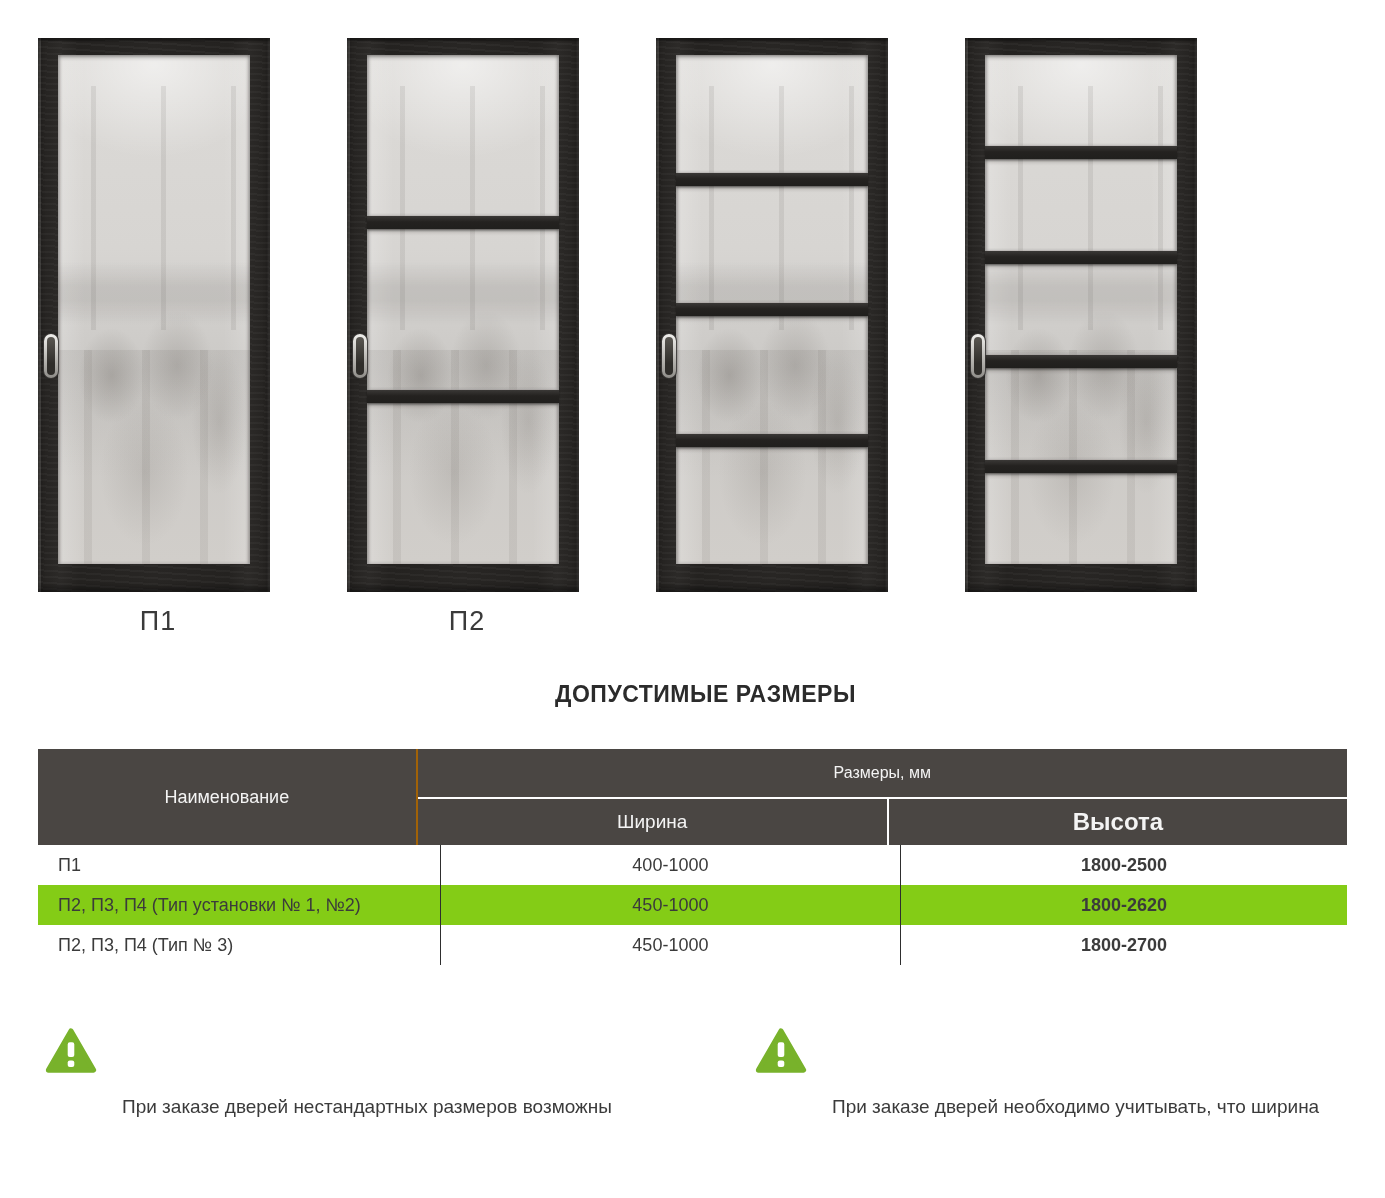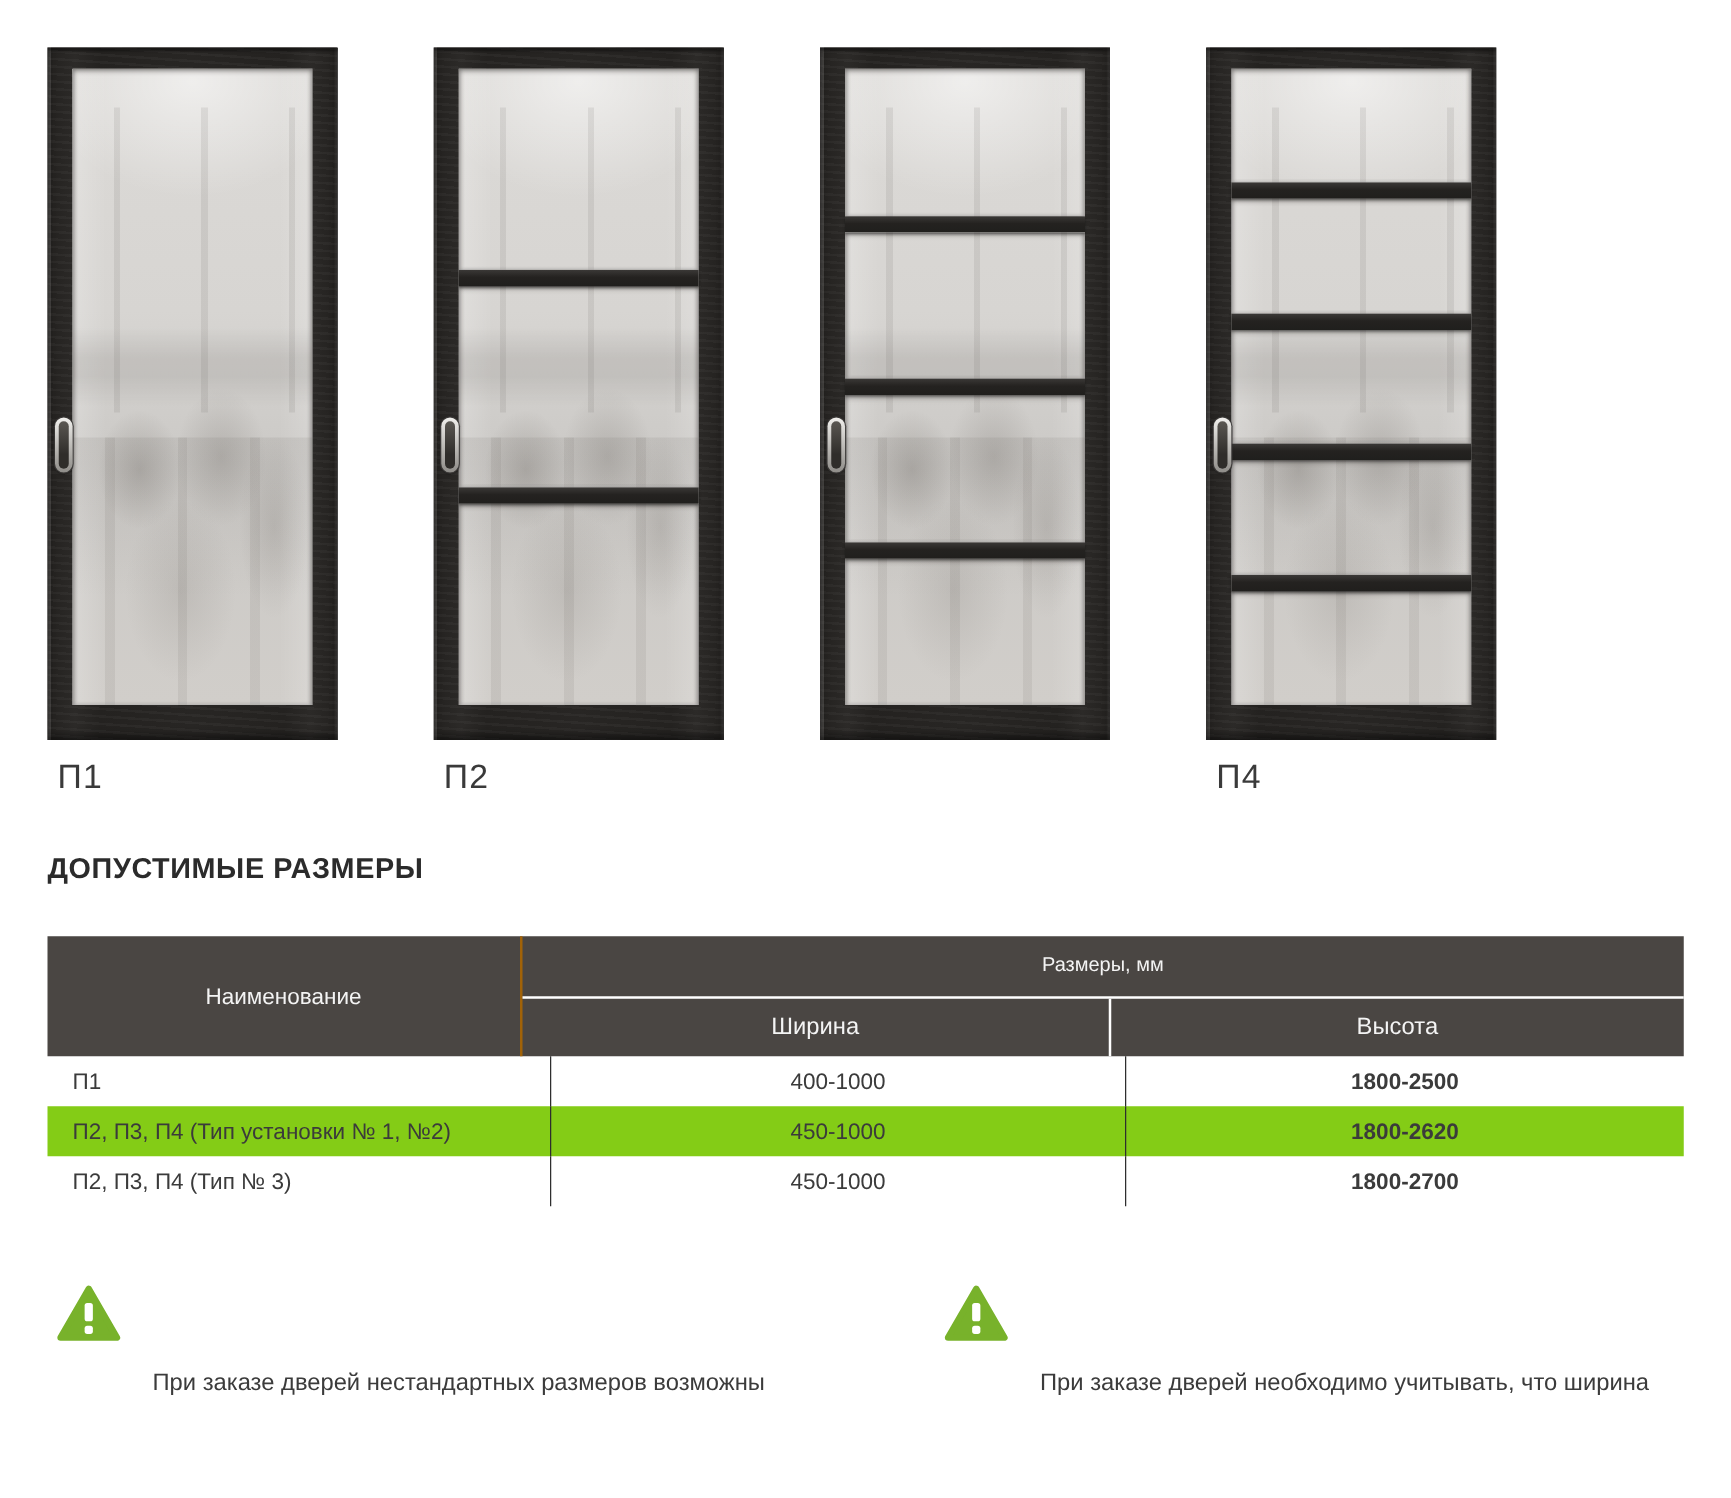--- a/index.html
+++ b/index.html
@@ -1,18 +1,18 @@
 <!DOCTYPE html>
 <html><head>
 <meta charset="utf-8">
 <style>
   * { margin:0; padding:0; box-sizing:border-box; }
   html,body { background:#ffffff; }
   body { font-family:"Liberation Sans", sans-serif; color:#3b3b3b; }
-  .page { position:relative; width:1385px; height:1198px; background:#ffffff; overflow:hidden; }
+  .page { position:relative; width:1385px; height:1198px; background:#ffffff; overflow:hidden;text-align:center; }
 
   
   .doors-row { display:flex; gap:77px; padding:38px 38px 0 38px; }
   .door-block { width:232px; flex:0 0 auto; }
   .door {
     position:relative; width:232px; height:554px;
     background:
       repeating-linear-gradient(184deg, rgba(255,255,255,0.03) 0 2px, rgba(0,0,0,0) 2px 6px),
       linear-gradient(90deg, #454341 0 3px, #242220 3px, #2c2a28 22px, #242220 42px,
         #282624 50%, #242220 calc(100% - 42px), #2c2a28 calc(100% - 22px),
@@ -67,21 +67,21 @@
   .size-table { margin:41px 38px 0 38px; }
   .t-head { display:flex; background:#4a4643; color:#f4f4f4; }
   .t-name-h { width:29%; display:flex; align-items:center; justify-content:center;
     font-size:18px; border-right:2px solid #a16207; }
   .t-sizes { width:71%; }
   .t-sizes-top { height:50px; display:flex; align-items:center; justify-content:center;
     font-size:16px; border-bottom:2px solid #ffffff; }
   .t-sizes-bottom { display:flex; height:46px; }
   .t-col-w { width:50.7%; display:flex; align-items:center; justify-content:center;
     font-size:19px; border-right:2px solid #ffffff; }
-  .t-col-h { width:49.3%; display:flex; align-items:center; justify-content:center; font-size:19px; }
+  .t-col-h { width:49.3%; display:flex; align-items:center; justify-content:center; font-size:24px;font-weight:bold; }
   .t-row { display:flex; height:40px; align-items:stretch; font-size:18px; color:#3b3b3b; }
   .t-row.alt { background:#84cc16; }
   .t-cell-name { width:29%; display:flex; align-items:center; padding-left:20px; }
   .t-cell-w { width:36%; display:flex; align-items:center; justify-content:center;
     border-left:1.5px solid #2e2e2e;margin-left:31px; }
   .t-cell-h { width:35%; display:flex; align-items:center; justify-content:center;
     border-left:1.5px solid #2e2e2e;font-weight:bold; }
 
   
   .footnote { margin:22px 0 0 38px; font-size:18px; color:#3b3b3b; }
@@ -150,21 +150,20 @@
             <div class="glass-panel"></div>
             <div class="door-divider"></div>
             <div class="glass-panel"></div>
             <div class="door-divider"></div>
             <div class="glass-panel"></div>
           </div>
         <div class="handle">
             <div class="handle-inner"></div>
           </div>
       </div>
-      <div class="door-label">П4</div>
     </div>
   </div>
 
   <div class="section-title">ДОПУСТИМЫЕ РАЗМЕРЫ</div>
 
   <div class="size-table">
     <div class="t-head">
       <div class="t-name-h">Наименование</div>
       <div class="t-sizes">
         <div class="t-sizes-top">Размеры, мм</div>

